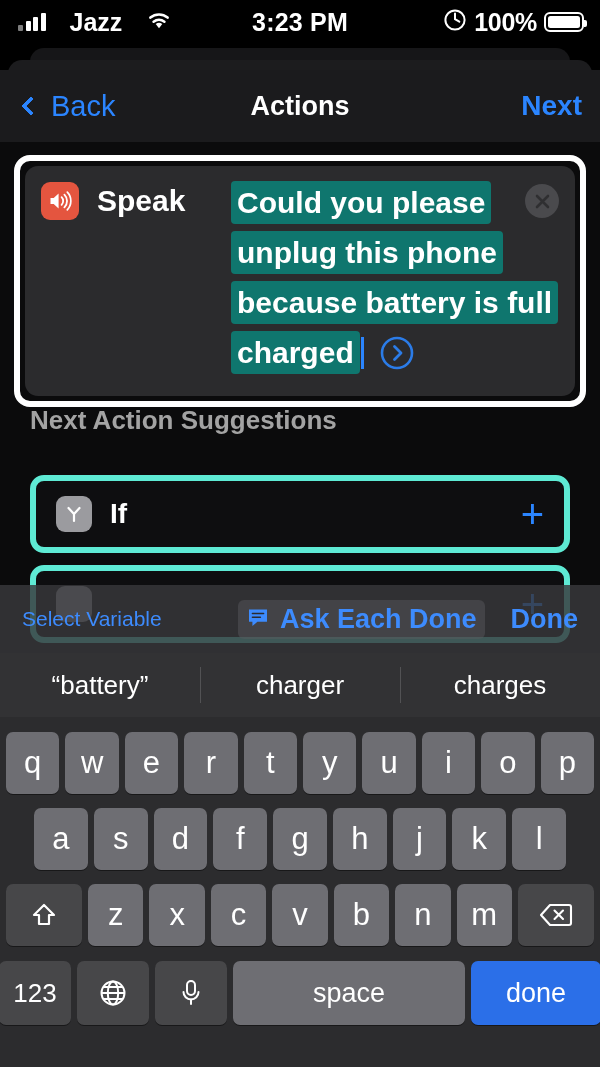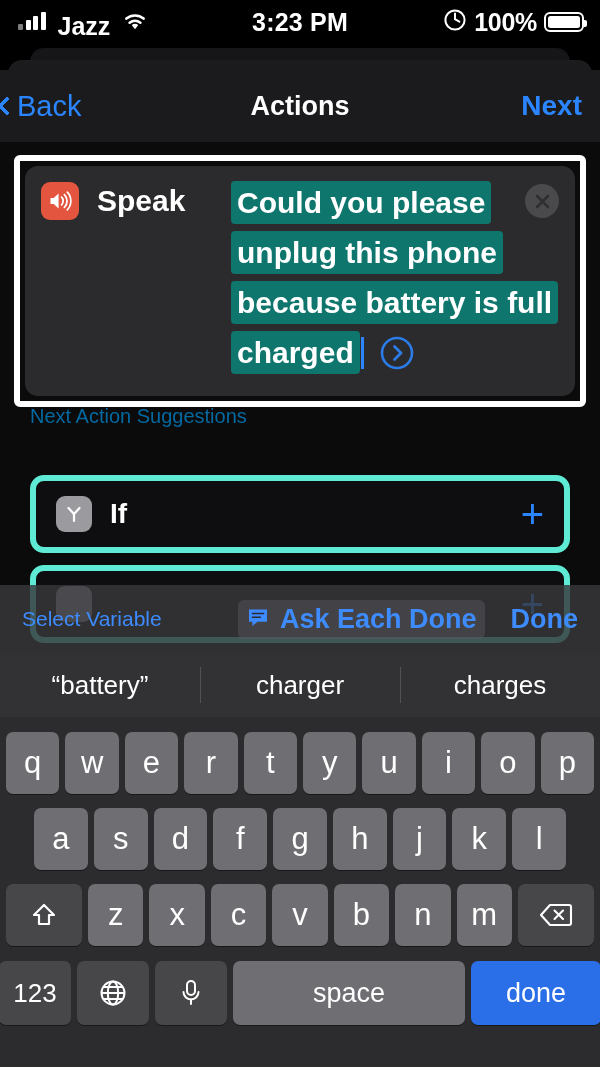--- a/index.html
+++ b/index.html
@@ -18,22 +18,22 @@
 
   
   .statusbar {
     position: absolute; top: 0; left: 0;
     width: 600px; height: 44px;
     display: flex; align-items: center;
     color: #fff;
     z-index: 40;
   }
   .sb-left {
-    position: absolute; left: 18px; top: 12px; height: 44px;
-    display: flex; gap: 12px;
+    position: absolute; left: 18px; top: 0; height: 44px;
+    display: flex; align-items: center; gap: 24px;
   }
   .sb-center {
     position: absolute; left: 0; top: 0; width: 600px; height: 44px;
     display: flex; align-items: center; justify-content: center;
     font-size: 25px; font-weight: bold; letter-spacing: .2px;
   }
   .sb-right {
     position: absolute; right: 16px; top: 0; height: 44px;
     display: flex; align-items: center; gap: 7px;
   }
@@ -70,42 +70,42 @@
     border-radius: 14px 14px 0 0;
   }
 
   
   .navbar {
     position: absolute; left: 0; top: 70px; width: 600px; height: 72px;
     background: #1b1b1d;
     display: flex; align-items: center;
   }
   .nav-back {
-    position: absolute; left: 0; display: flex; align-items: center; gap: 0;
+    position: absolute; left: 24px; display: flex; align-items: center; gap: 10px;
     color: #2b85ff; font-size: 29px; font-weight: 500;
     cursor: pointer;
   }
   .chev-left {
     display: inline-block; width: 14px; height: 14px;
     border-left: 4.5px solid #2b85ff; border-bottom: 4.5px solid #2b85ff;
     transform: rotate(45deg); margin-right: 3px; border-radius: 1px;
   }
   .nav-title {
     position: absolute; left: 0; width: 600px; text-align: center;
     color: #fff; font-size: 27px; font-weight: bold;
   }
   .nav-next {
     position: absolute; right: 18px; color: #2b85ff;
     font-size: 28px; font-weight: bold; cursor: pointer;
   }
 
   
   .action-focus {
     position: absolute; left: 14px; top: 155px; width: 572px;
-    border: 6px solid #fff; border-radius: 6px;
+    border: 6px solid #fff; border-radius: 16px;
     padding: 5px;
     background: #0b0b0c;
   }
   .action-card {
     background: #2b2b2d;
     border-radius: 13px;
     padding: 14px 16px 18px 16px;
     position: relative;
     min-height: 176px;
   }
@@ -147,21 +147,21 @@
   .close-btn svg { display: block; }
   .run-btn {
     display: inline-flex; align-items: center; justify-content: center;
     width: 38px; height: 38px; margin-left: 14px; vertical-align: -8px;
     cursor: pointer;
   }
 
   
   .sug-title {
     position: absolute; left: 30px; top: 405px;
-    color: #0369a1; font-size: 20px; font-weight: normal;
+    color: #a3a3a3; font-size: 26px; font-weight: bold;
   }
   .sug-row {
     position: absolute; left: 30px; width: 540px; height: 78px;
     border: 6px solid #5eead4; border-radius: 14px;
     display: flex; align-items: center; padding: 0 20px;
     background: #0e0e10;
   }
   .sug-row.r1 { top: 475px; }
   .sug-row.r2 { top: 565px; }
   .sug-icon {

